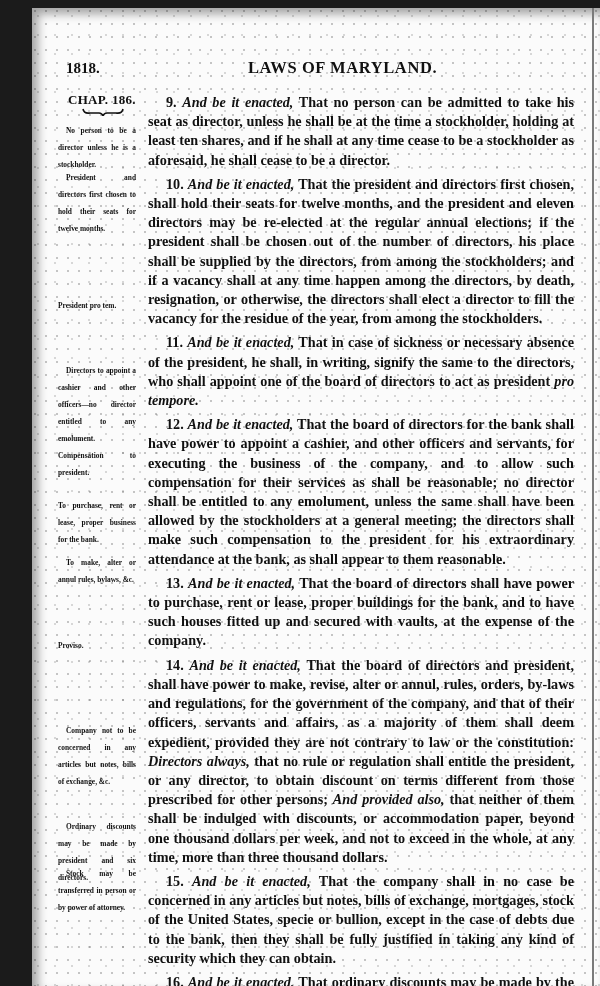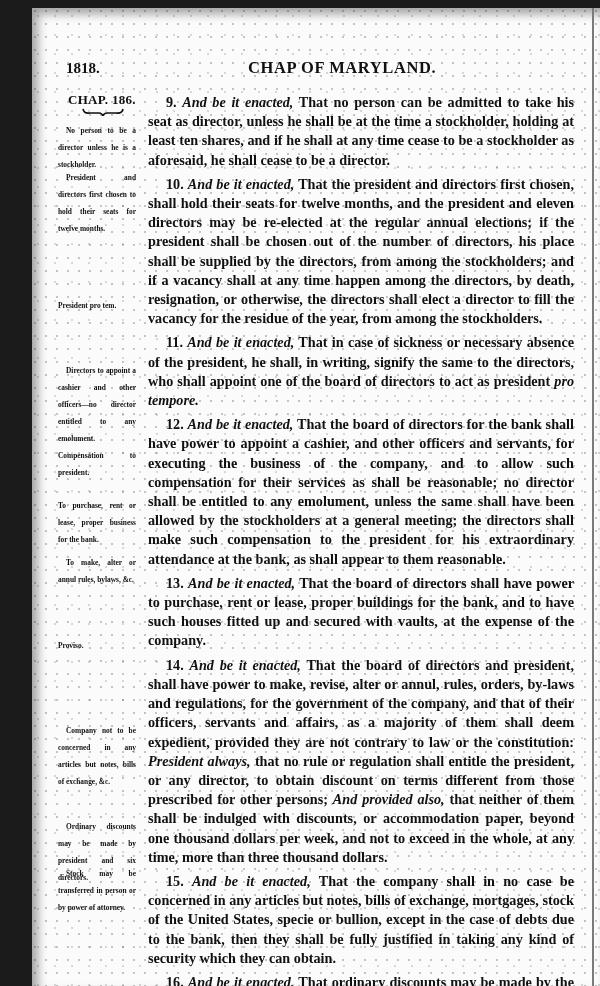--- a/index.html
+++ b/index.html
@@ -56,21 +56,21 @@
   }
 </style>
 </head>
 <body>
 
 <div class="page"></div>
 <div class="right-rule"></div>
 
 <div class="running-head">
   <span class="year">1818.</span>
-  <span class="head-title">CHAP OF MARYLAND.</span>
+  <span class="head-title">LAWS OF MARYLAND.</span>
 </div>
 
 <div class="chap">CHAP. 186.</div>
 <svg class="brace" viewBox="0 0 42 8">
   <path d="M1 1 Q2 6 8 5 L17 5 Q20 5 21 8 Q22 5 25 5 L34 5 Q40 6 41 1" fill="none" stroke="#111" stroke-width="1.6"></path>
 </svg>
 
 <div class="note" style="top:122px;">No person to be a director unless he is a stockholder.</div>
 <div class="note" style="top:169px;">President and directors first chosen to hold their seats for twelve months.</div>
 <div class="note" style="top:297px; text-indent:0;">President pro tem.</div>
@@ -106,21 +106,21 @@
   </p>
   <p class="para">
     <span class="num">13.</span>
     <span class="enact">And be it enacted,</span>
     <span>That the board of directors shall have power to purchase, rent or lease, proper buildings for the bank, and to have such houses fitted up and secured with vaults, at the expense of the company.</span>
   </p>
   <p class="para">
     <span class="num">14.</span>
     <span class="enact">And be it enacted,</span>
     <span>That the board of directors and president, shall have power to make, revise, alter or annul, rules, orders, by-laws and regulations, for the government of the company, and that of their officers, servants and affairs, as a majority of them shall deem expedient, provided they are not contrary to law or the constitution:</span>
-    <em>President always,</em>
+    <em>Directors always,</em>
     <span>that no rule or regulation shall entitle the president, or any director, to obtain discount on terms different from those prescribed for other persons;</span>
     <em>And provided also,</em>
     <span>that neither of them shall be indulged with discounts, or accommodation paper, beyond one thousand dollars per week, and not to exceed in the whole, at any time, more than three thousand dollars.</span>
   </p>
   <p class="para">
     <span class="num">15.</span>
     <span class="enact">And be it enacted,</span>
     <span>That the company shall in no case be concerned in any articles but notes, bills of exchange, mortgages, stock of the United States, specie or bullion, except in the case of debts due to the bank, then they shall be fully justified in taking any kind of security which they can obtain.</span>
   </p>
   <p class="para">

